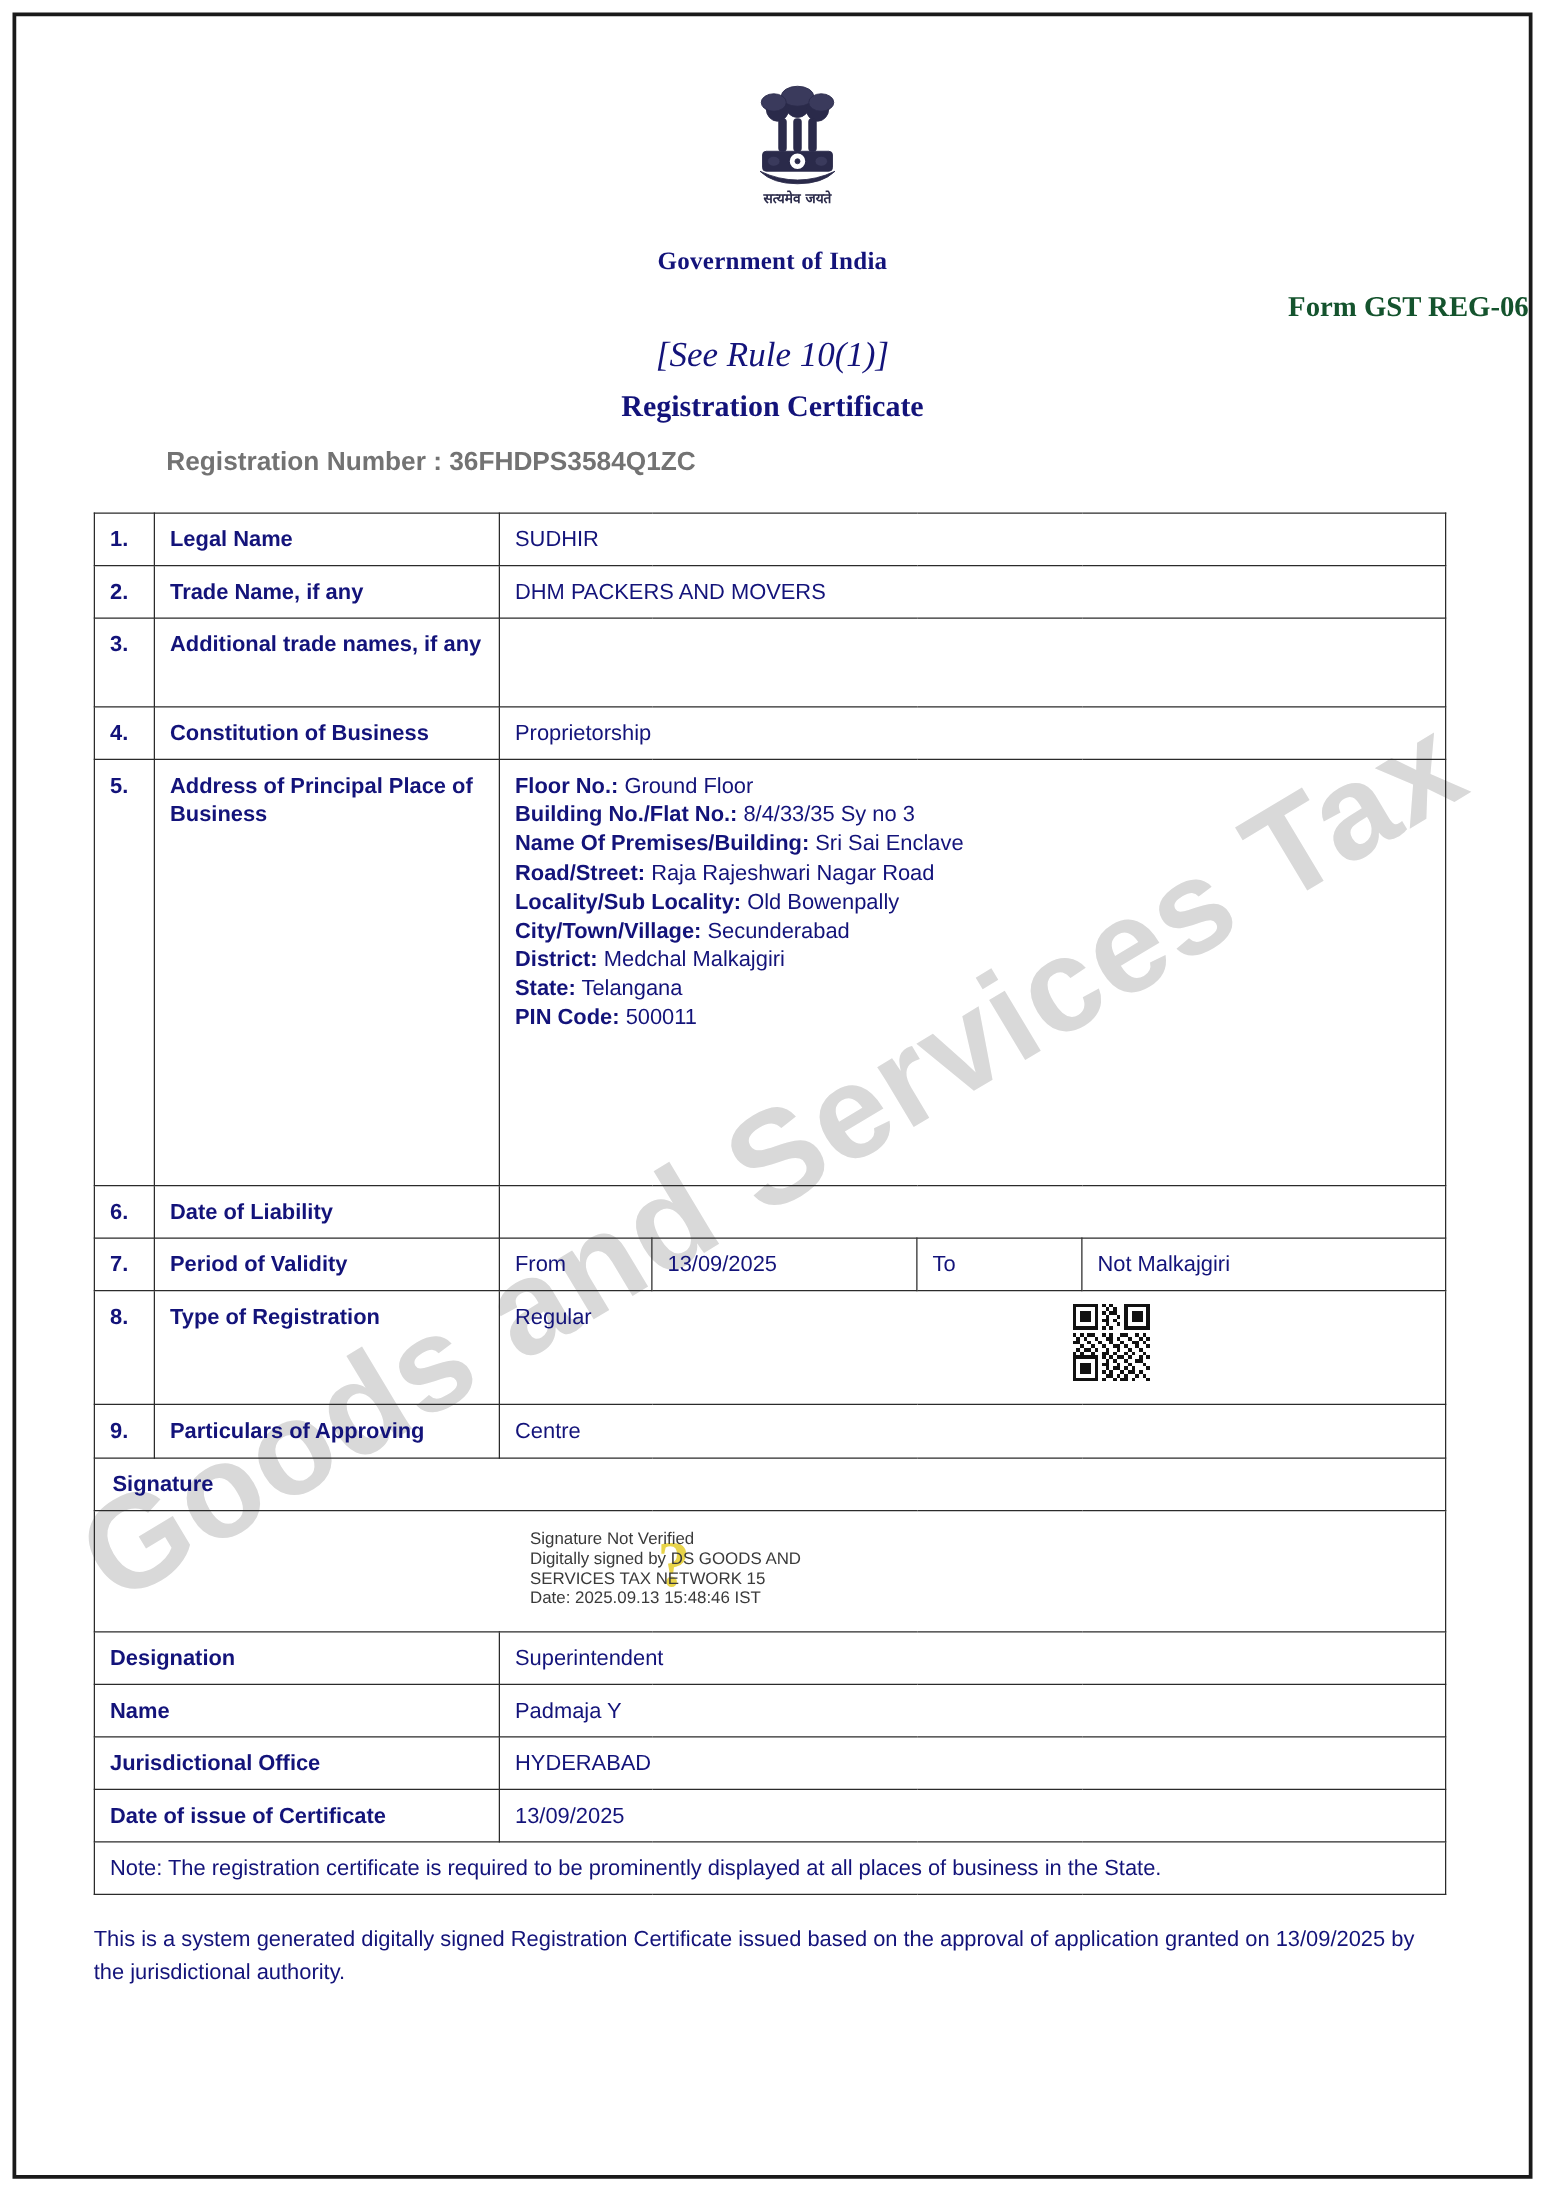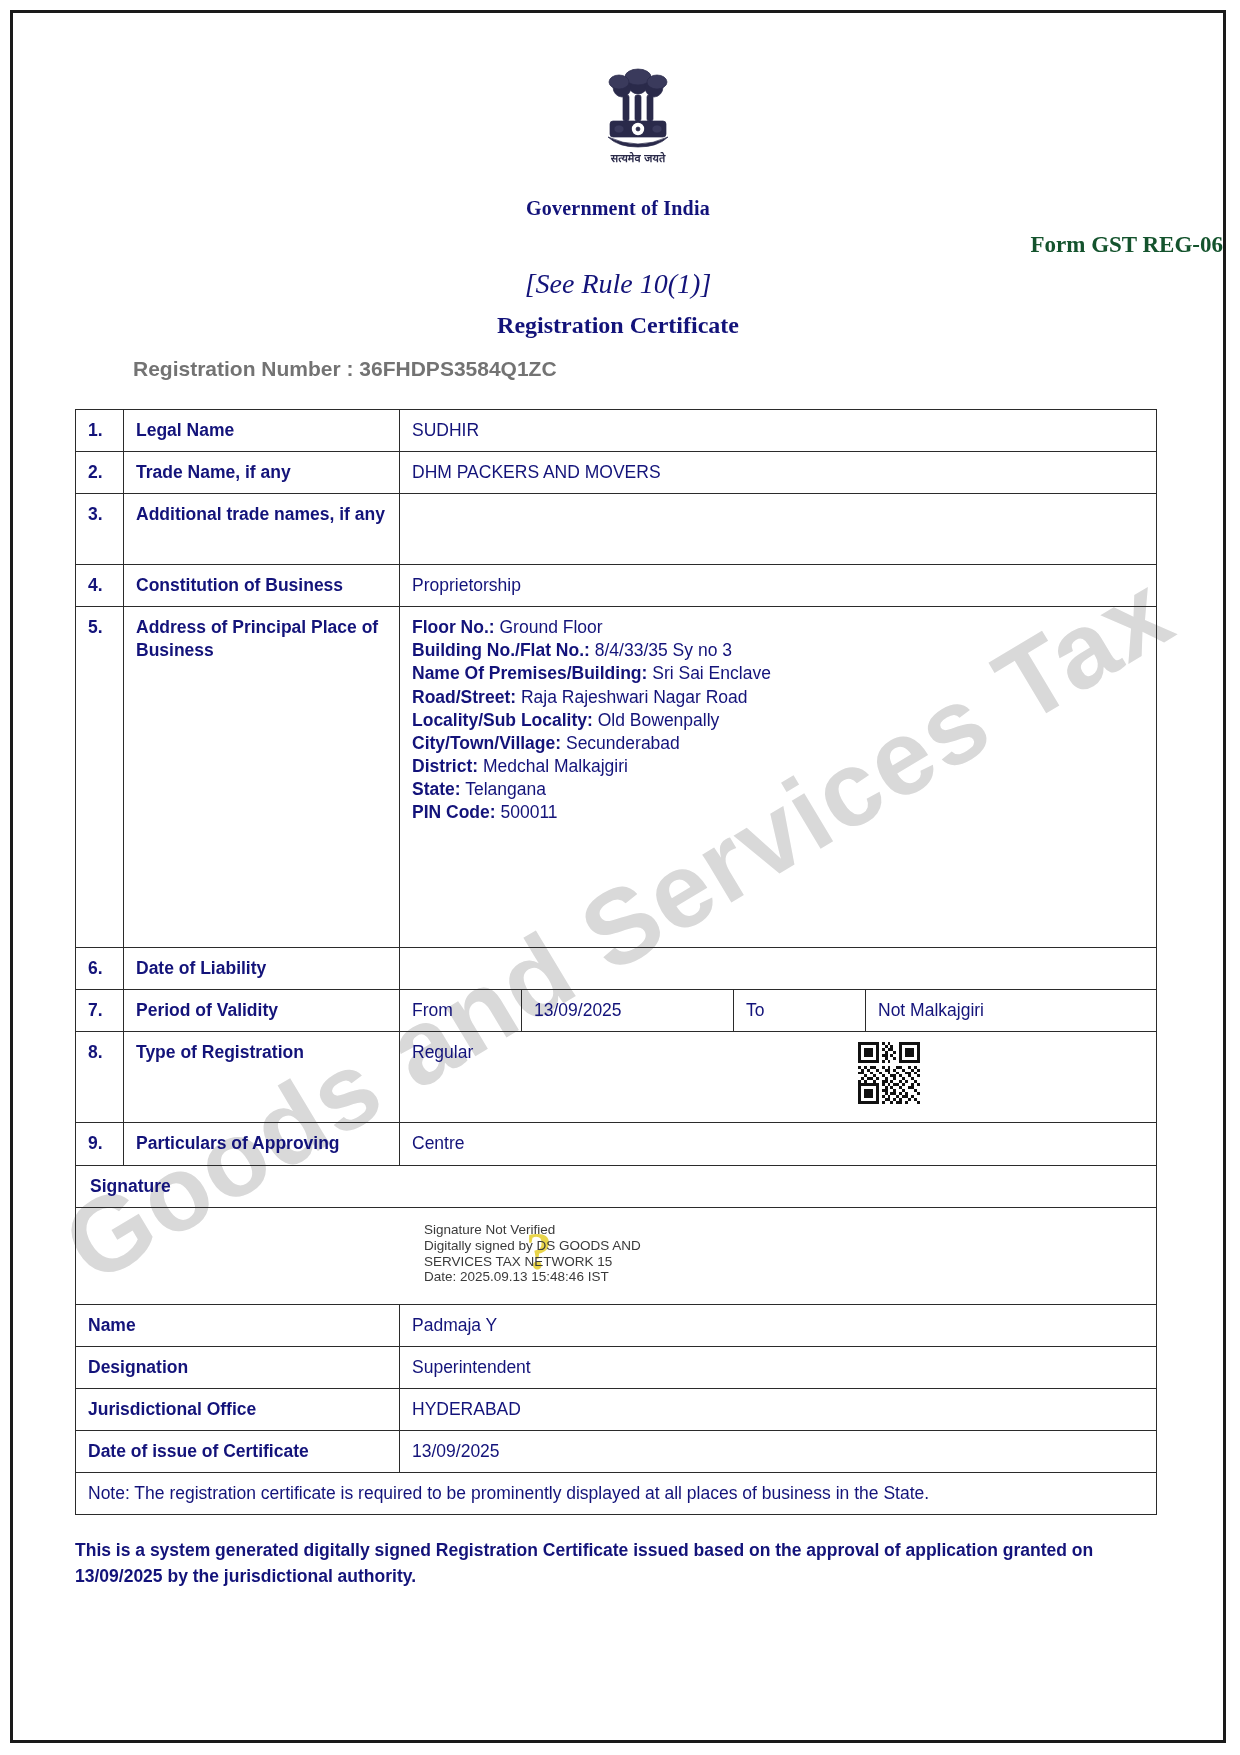--- a/index.html
+++ b/index.html
@@ -190,21 +190,21 @@
     font-weight: normal;
     color: #13137a;
     font-size: 17px;
     padding: 12px 12px 40px 14px;
   }
 
   .footer-note {
     width: 1082px;
     margin: 22px 0 0 62px;
     color: #13137a;
-    font-weight: bold;
+    font-weight: normal;
     font-size: 17.5px;
     line-height: 1.5;
   }
 </style>
 </head>
 <body>
 
 <div class="page">
   <div class="inner">
 
@@ -457,26 +457,26 @@
                 <div>Signature Not Verified</div>
                 <div>Digitally signed by DS GOODS AND</div>
                 <div>SERVICES TAX NETWORK 15</div>
                 <div>Date: 2025.09.13 15:48:46 IST</div>
               </div>
             </div>
           </td>
         </tr>
 
         <tr>
+          <td colspan="2" class="nm-lbl">Designation</td>
+          <td colspan="4" class="val">Superintendent</td>
+        </tr>
+        <tr>
           <td colspan="2" class="nm-lbl">Name</td>
           <td colspan="4" class="val">Padmaja Y</td>
-        </tr>
-        <tr>
-          <td colspan="2" class="nm-lbl">Designation</td>
-          <td colspan="4" class="val">Superintendent</td>
         </tr>
         <tr>
           <td colspan="2" class="nm-lbl">Jurisdictional Office</td>
           <td colspan="4" class="val">HYDERABAD</td>
         </tr>
         <tr>
           <td colspan="2" class="nm-lbl">Date of issue of Certificate</td>
           <td colspan="4" class="val">13/09/2025</td>
         </tr>
 

